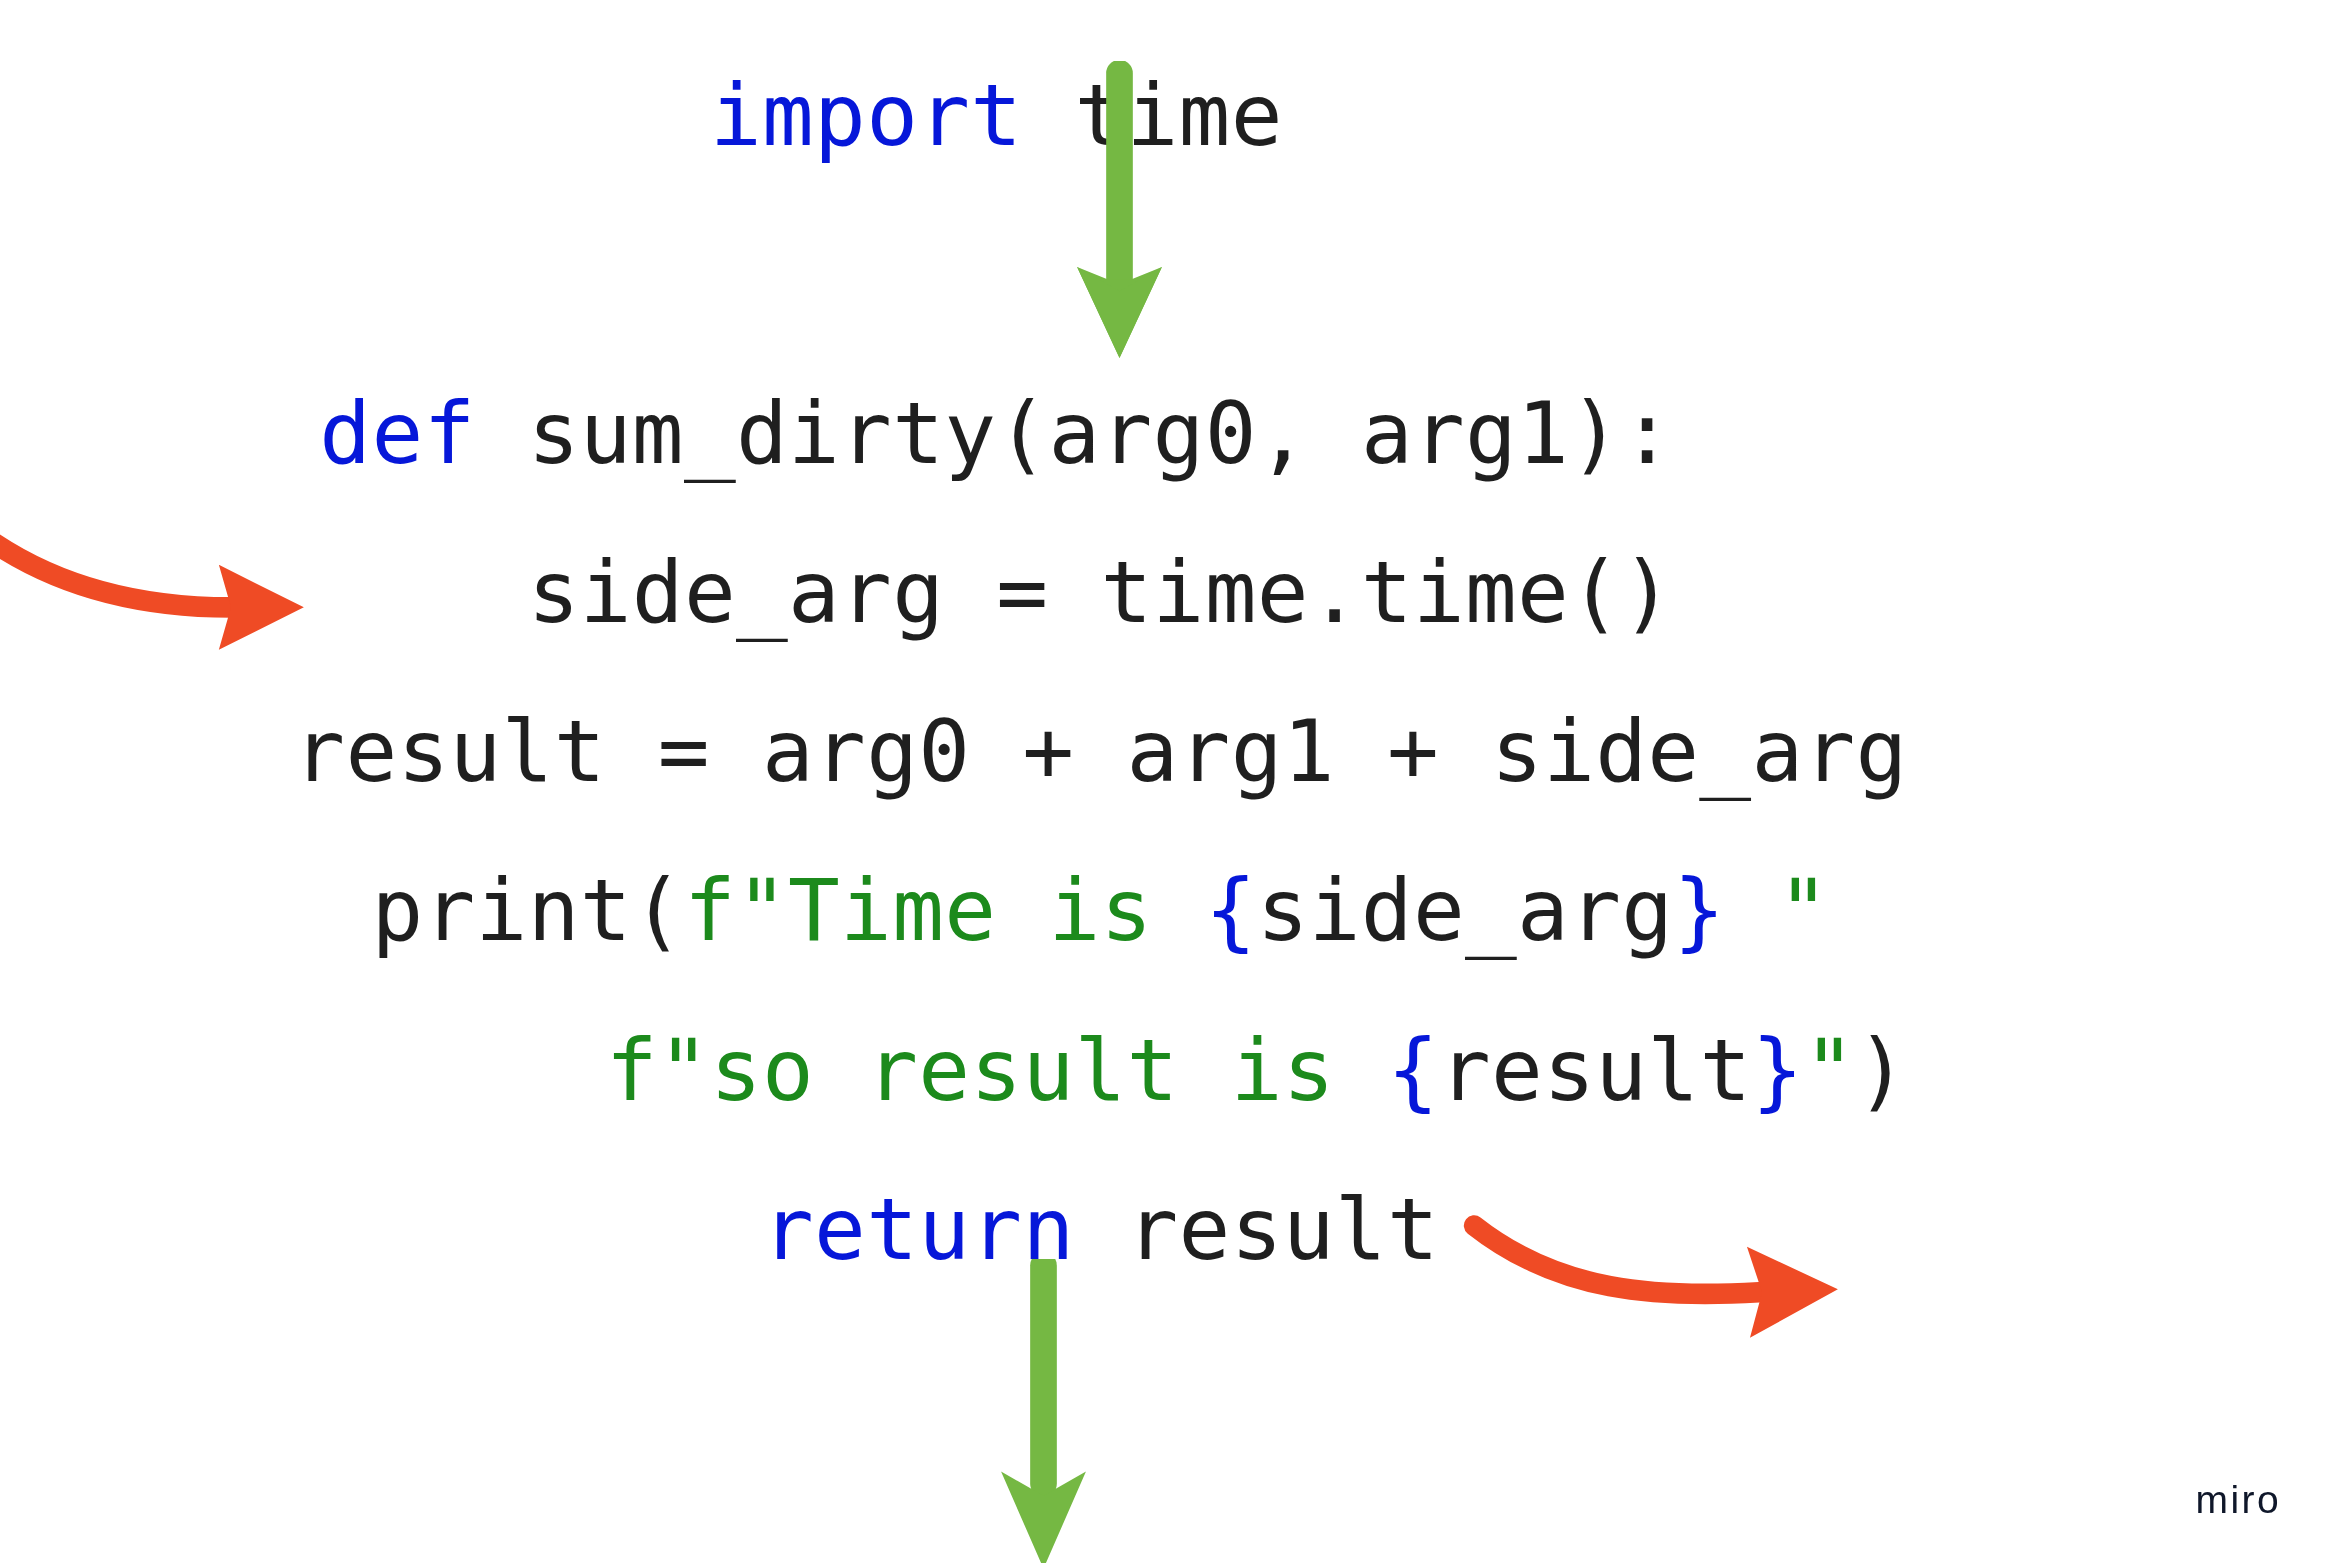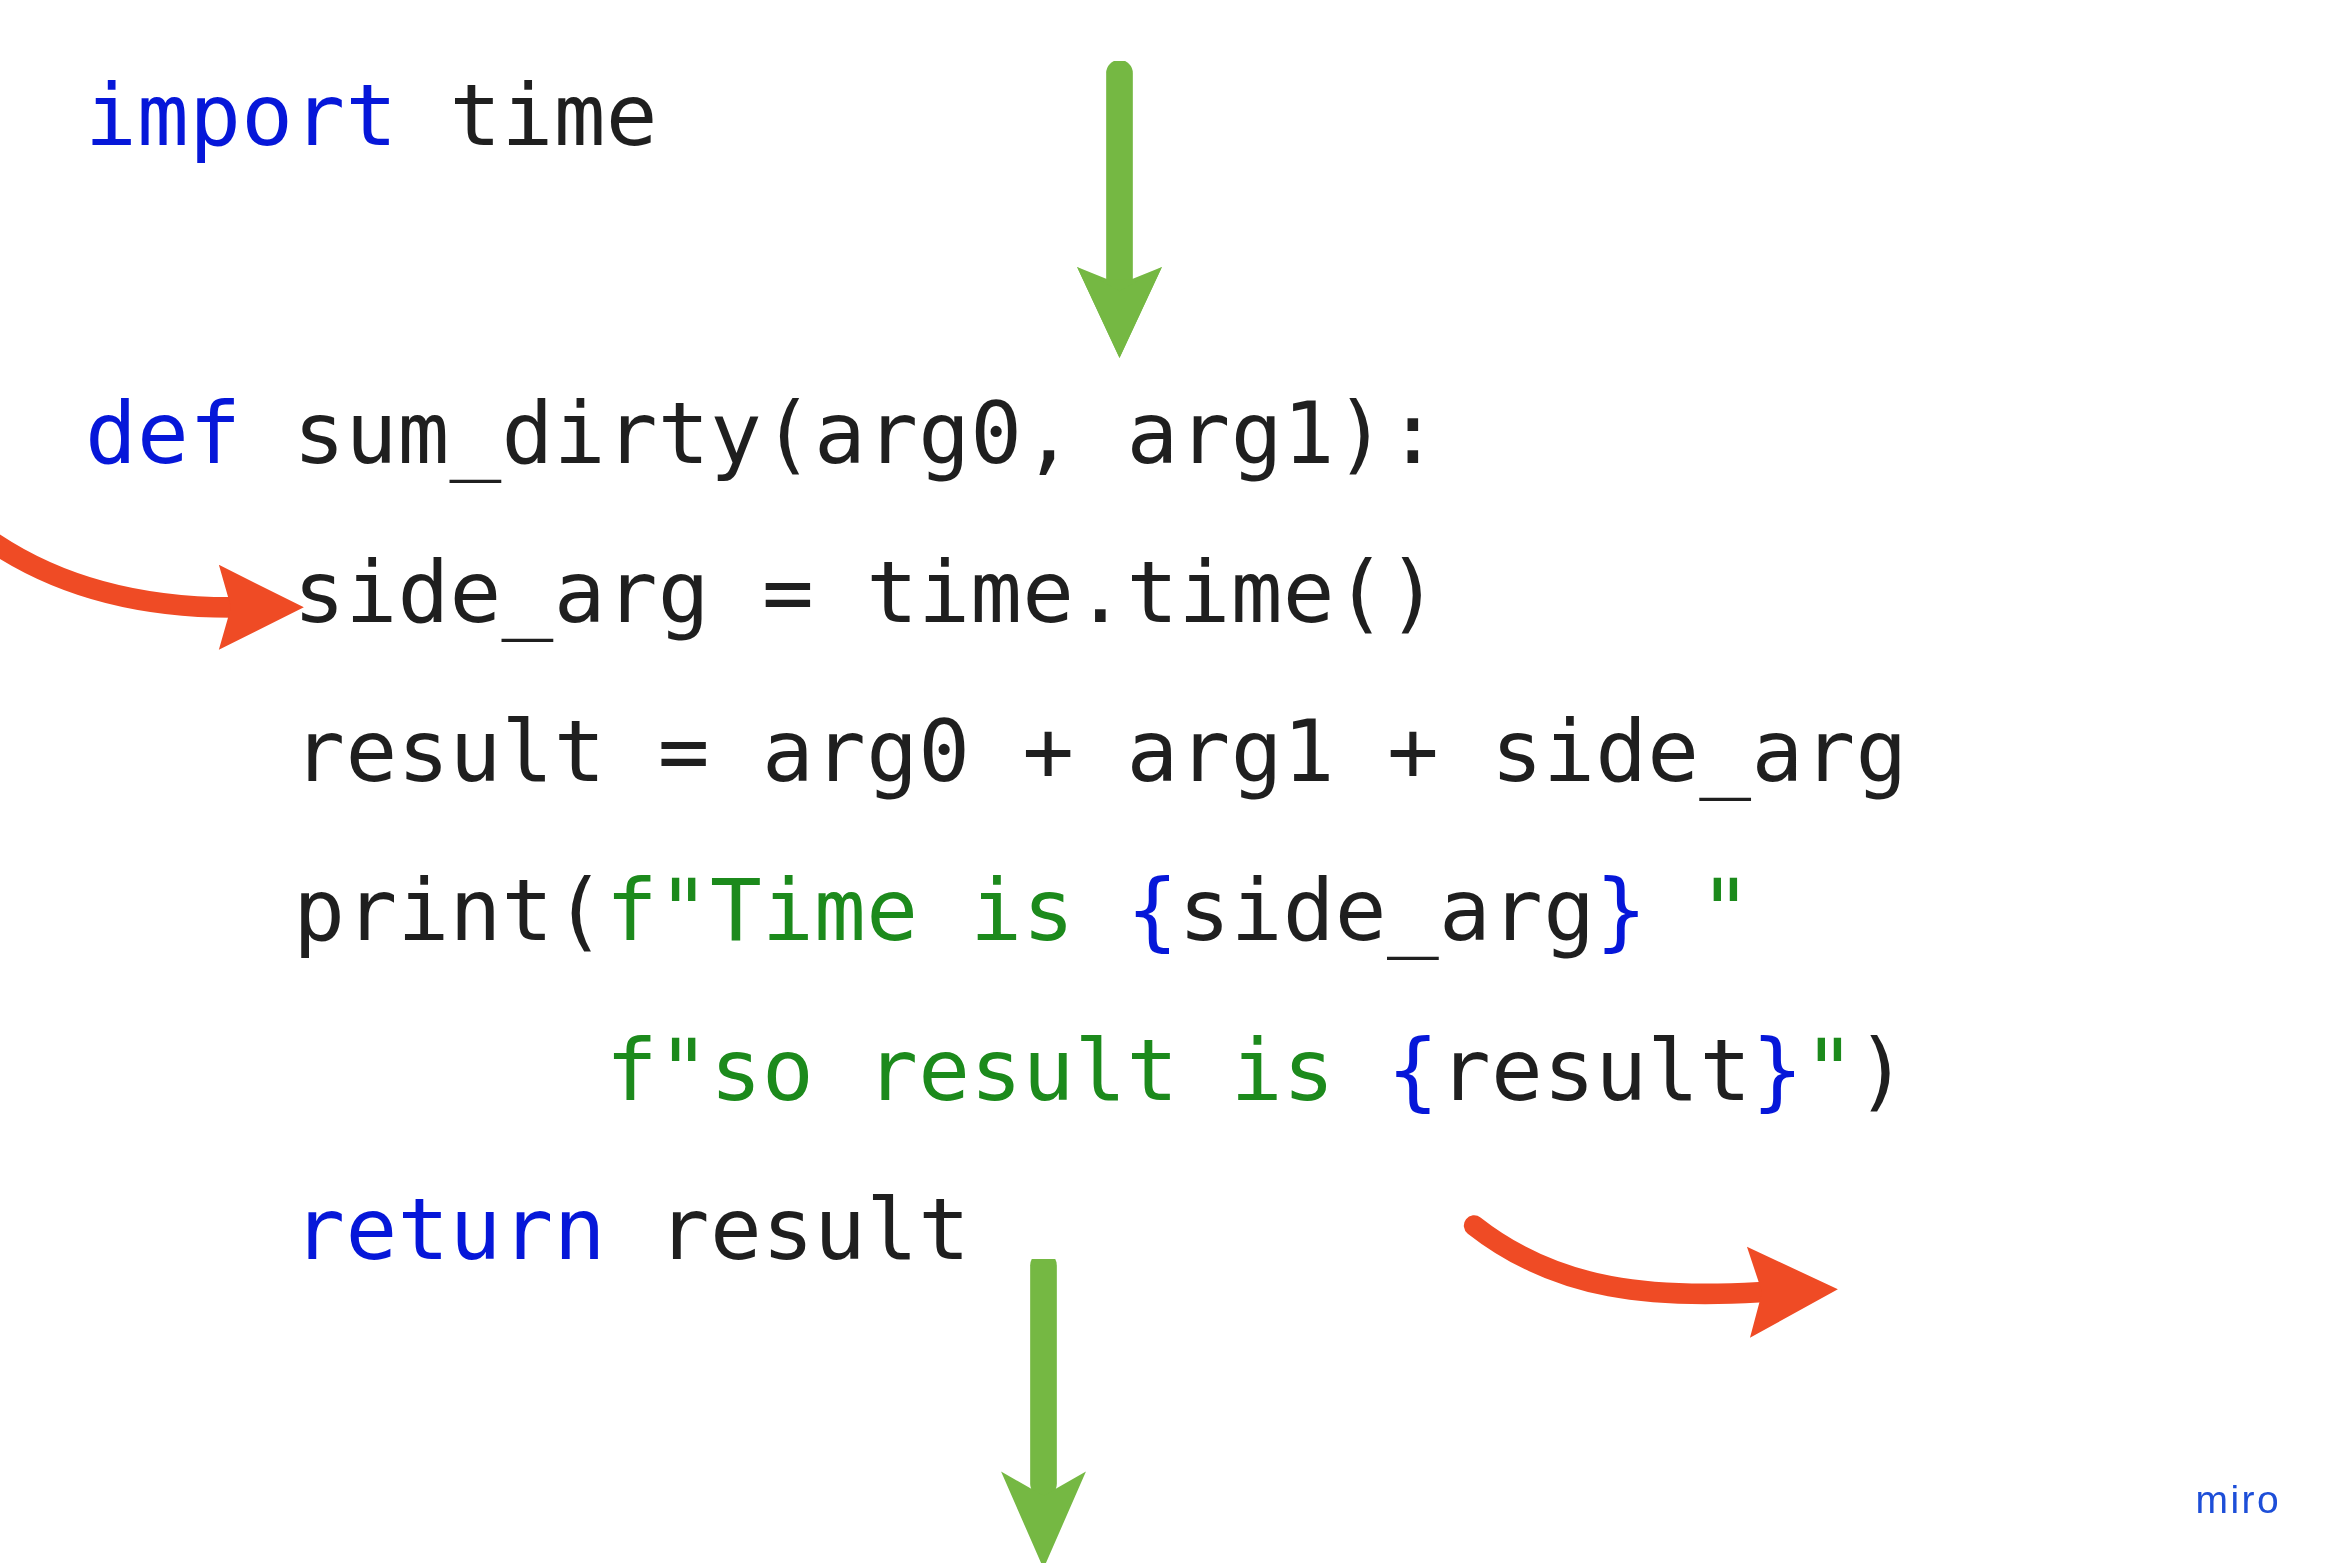--- a/index.html
+++ b/index.html
@@ -15,38 +15,39 @@
     position: absolute;
     left: 85px;
     top: 36px;
     font-family: "Menlo", "Consolas", "DejaVu Sans Mono", monospace;
     font-size: 86px;
     line-height: 1.85;
     white-space: pre;
     color: #1f1f1f;
     font-weight: 500;
     letter-spacing: 0.3px;
+    text-align: center;
   }
   .kw    { color: #0617d9; }   
   .str   { color: #1c8a1c; }   
   .brace { color: #0617d9; }   
   .plain { color: #1f1f1f; }
 
   .arrow {
     position: absolute;
     pointer-events: none;
   }
 
   .watermark {
     position: absolute;
     right: 49px;
     bottom: 42px;
     font-family: -apple-system, "Helvetica Neue", Arial, sans-serif;
     font-size: 39px;
-    color: #1d4ed8;
+    color: #0f172a;
     letter-spacing: 2.4px;
   }
 </style>
 </head>
 <body>
 
 <div class="code"><span class="kw">import</span><span class="plain"> time</span>
 <span></span>
 <span class="kw">def</span><span class="plain"> sum_dirty(arg0, arg1):</span>
 <span class="plain">    side_arg = time.time()</span>

